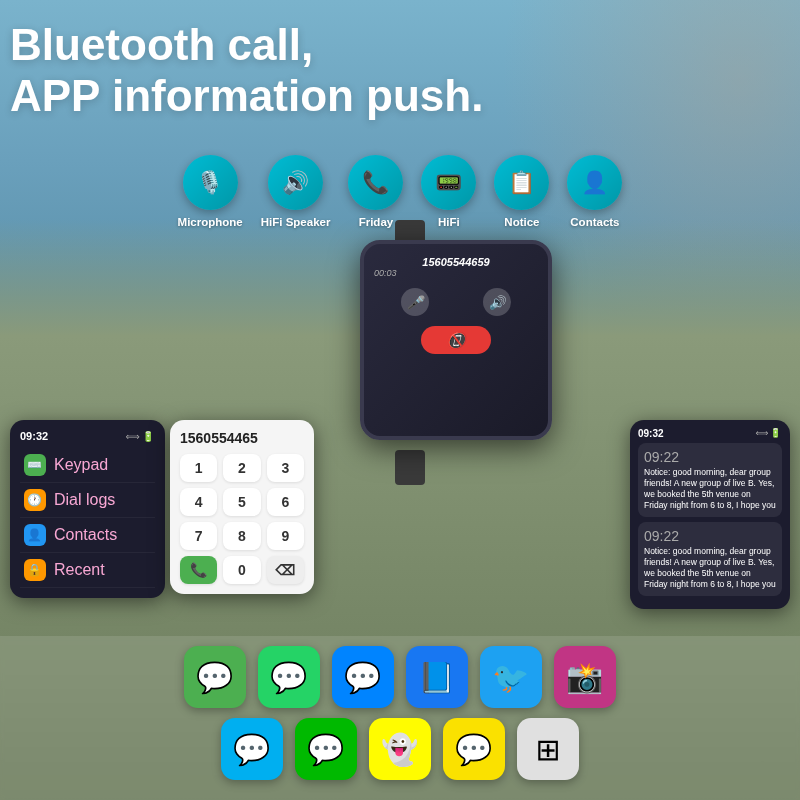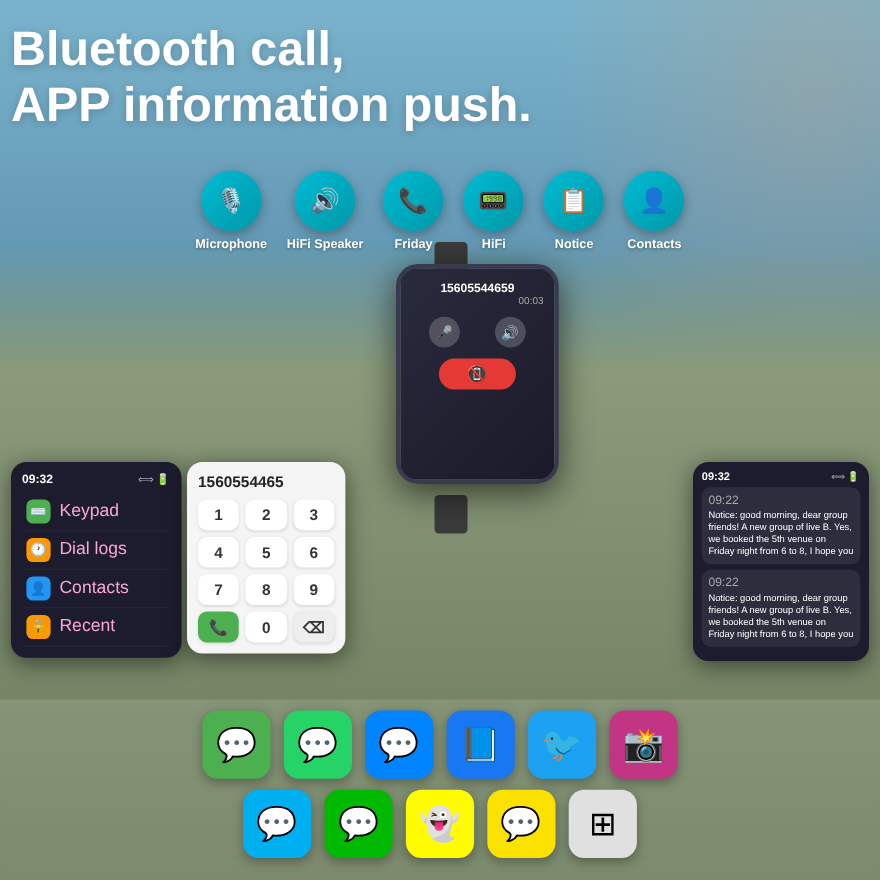--- a/index.html
+++ b/index.html
@@ -215,21 +215,21 @@
       margin-bottom: 4px;
     }
     .notif-time { color: white; font-size: 10px; font-weight: bold; }
     .notif-icons { color: #aaa; font-size: 9px; }
     .notif-item {
       background: rgba(255,255,255,0.08);
       border-radius: 8px;
       padding: 6px;
       margin-bottom: 5px;
     }
-    .notif-timestamp { color: #aaa; font-size: 11px; margin-bottom: 2px; }
+    .notif-timestamp { color: #aaa; font-size: 14px; margin-bottom: 2px; }
     .notif-text { color: white; font-size: 8.5px; line-height: 1.3; }
 
     
     .person-bg {
       position: absolute;
       top: 0; right: 0;
       width: 300px;
       height: 400px;
       background: radial-gradient(ellipse at 80% 20%, rgba(180,160,140,0.4) 0%, transparent 70%);
       z-index: 1;
@@ -268,24 +268,24 @@
     <span class="feature-label">Notice</span>
   </div>
     <div class="feature-item">
     <div class="feature-icon" style="background:linear-gradient(135deg,#00bcd4,#0097a7)">👤</div>
     <span class="feature-label">Contacts</span>
   </div>
   </div>
 
 <div class="watch-area">
 
-  <div style="position:absolute;top:20px;left:50%;transform:translateX(-40px);width:148px;height:200px;background:linear-gradient(135deg,#2a2a3e,#1a1a28);border-radius:20px;border:4px solid #3a3a4e;z-index:15;box-shadow:0 8px 30px rgba(0,0,0,0.6);">
+  <div style="position:absolute;top:20px;left:50%;transform:translateX(-40px);width:192px;height:200px;background:linear-gradient(135deg,#2a2a3e,#1a1a28);border-radius:20px;border:4px solid #3a3a4e;z-index:15;box-shadow:0 8px 30px rgba(0,0,0,0.6);font-style:italic;">
     <div style="padding:12px 10px;">
       <div style="color:white;font-size:11px;text-align:center;font-weight:bold;">15605544659</div>
-      <div style="color:#aaa;font-size:9px;text-align:right;margin-bottom:10px;">00:03</div>
+      <div style="color:#aaa;font-size:9px;text-align:left;margin-bottom:10px;">00:03</div>
       <div style="display:flex;justify-content:space-around;margin-bottom:10px;">
         <div style="width:28px;height:28px;border-radius:50%;background:rgba(255,255,255,0.2);display:flex;align-items:center;justify-content:center;font-size:13px;">🎤</div>
         <div style="width:28px;height:28px;border-radius:50%;background:rgba(255,255,255,0.2);display:flex;align-items:center;justify-content:center;font-size:13px;">🔊</div>
       </div>
       <div style="display:flex;justify-content:center;">
         <div style="width:70px;height:28px;border-radius:20px;background:#e53935;display:flex;align-items:center;justify-content:center;font-size:16px;">📵</div>
       </div>
     </div>
   </div>
 

